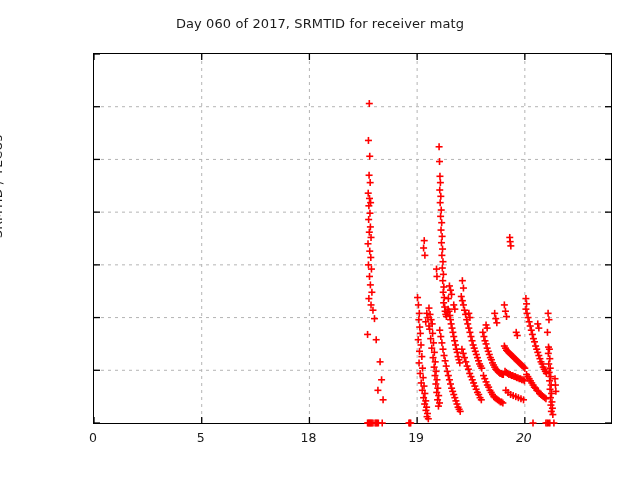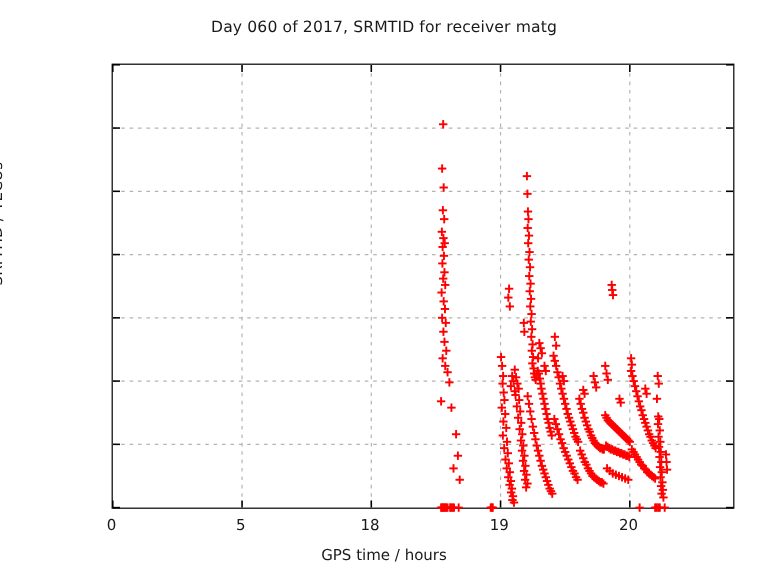--- a/index.html
+++ b/index.html
@@ -89,28 +89,27 @@
 </style>
 </head>
 <body>
 
 <div id="plot-root">
 
   <div id="chart-title">Day 060 of 2017, SRMTID for receiver matg</div>
 
   <div id="y-axis-title">SRMTID / TECUs</div>
 
-  <div id="x-axis-title">GPS time / hours</div>
 
   <div class="axis-tick-labels" id="tick-labels-host">
       <div class="xlabel-text" style="left: 93px;">0</div>
       <div class="xlabel-text" style="left: 200.708px;">5</div>
       <div class="xlabel-text" style="left: 308.417px;">18</div>
       <div class="xlabel-text" style="left: 416.125px;">19</div>
-      <div class="xlabel-text" style="left: 523.833px;">20</div>
+      <div class="xlabel-text" style="left: 523.833px; font-style: italic;">20</div>
     </div>
 
   <div id="plot-area">
     <svg id="grid-layer" viewBox="0 0 517 369" preserveAspectRatio="none">
         <line x1="0" y1="316.2857142857143" x2="517" y2="316.2857142857143" stroke="#b4b4b4" stroke-width="1" stroke-dasharray="3,4"></line>
         <line x1="0" y1="263.57142857142856" x2="517" y2="263.57142857142856" stroke="#b4b4b4" stroke-width="1" stroke-dasharray="3,4"></line>
         <line x1="0" y1="210.85714285714283" x2="517" y2="210.85714285714283" stroke="#b4b4b4" stroke-width="1" stroke-dasharray="3,4"></line>
         <line x1="0" y1="158.1428571428571" x2="517" y2="158.1428571428571" stroke="#b4b4b4" stroke-width="1" stroke-dasharray="3,4"></line>
         <line x1="0" y1="105.42857142857144" x2="517" y2="105.42857142857144" stroke="#b4b4b4" stroke-width="1" stroke-dasharray="3,4"></line>
         <line x1="0" y1="52.714285714285666" x2="517" y2="52.714285714285666" stroke="#b4b4b4" stroke-width="1" stroke-dasharray="3,4"></line>

